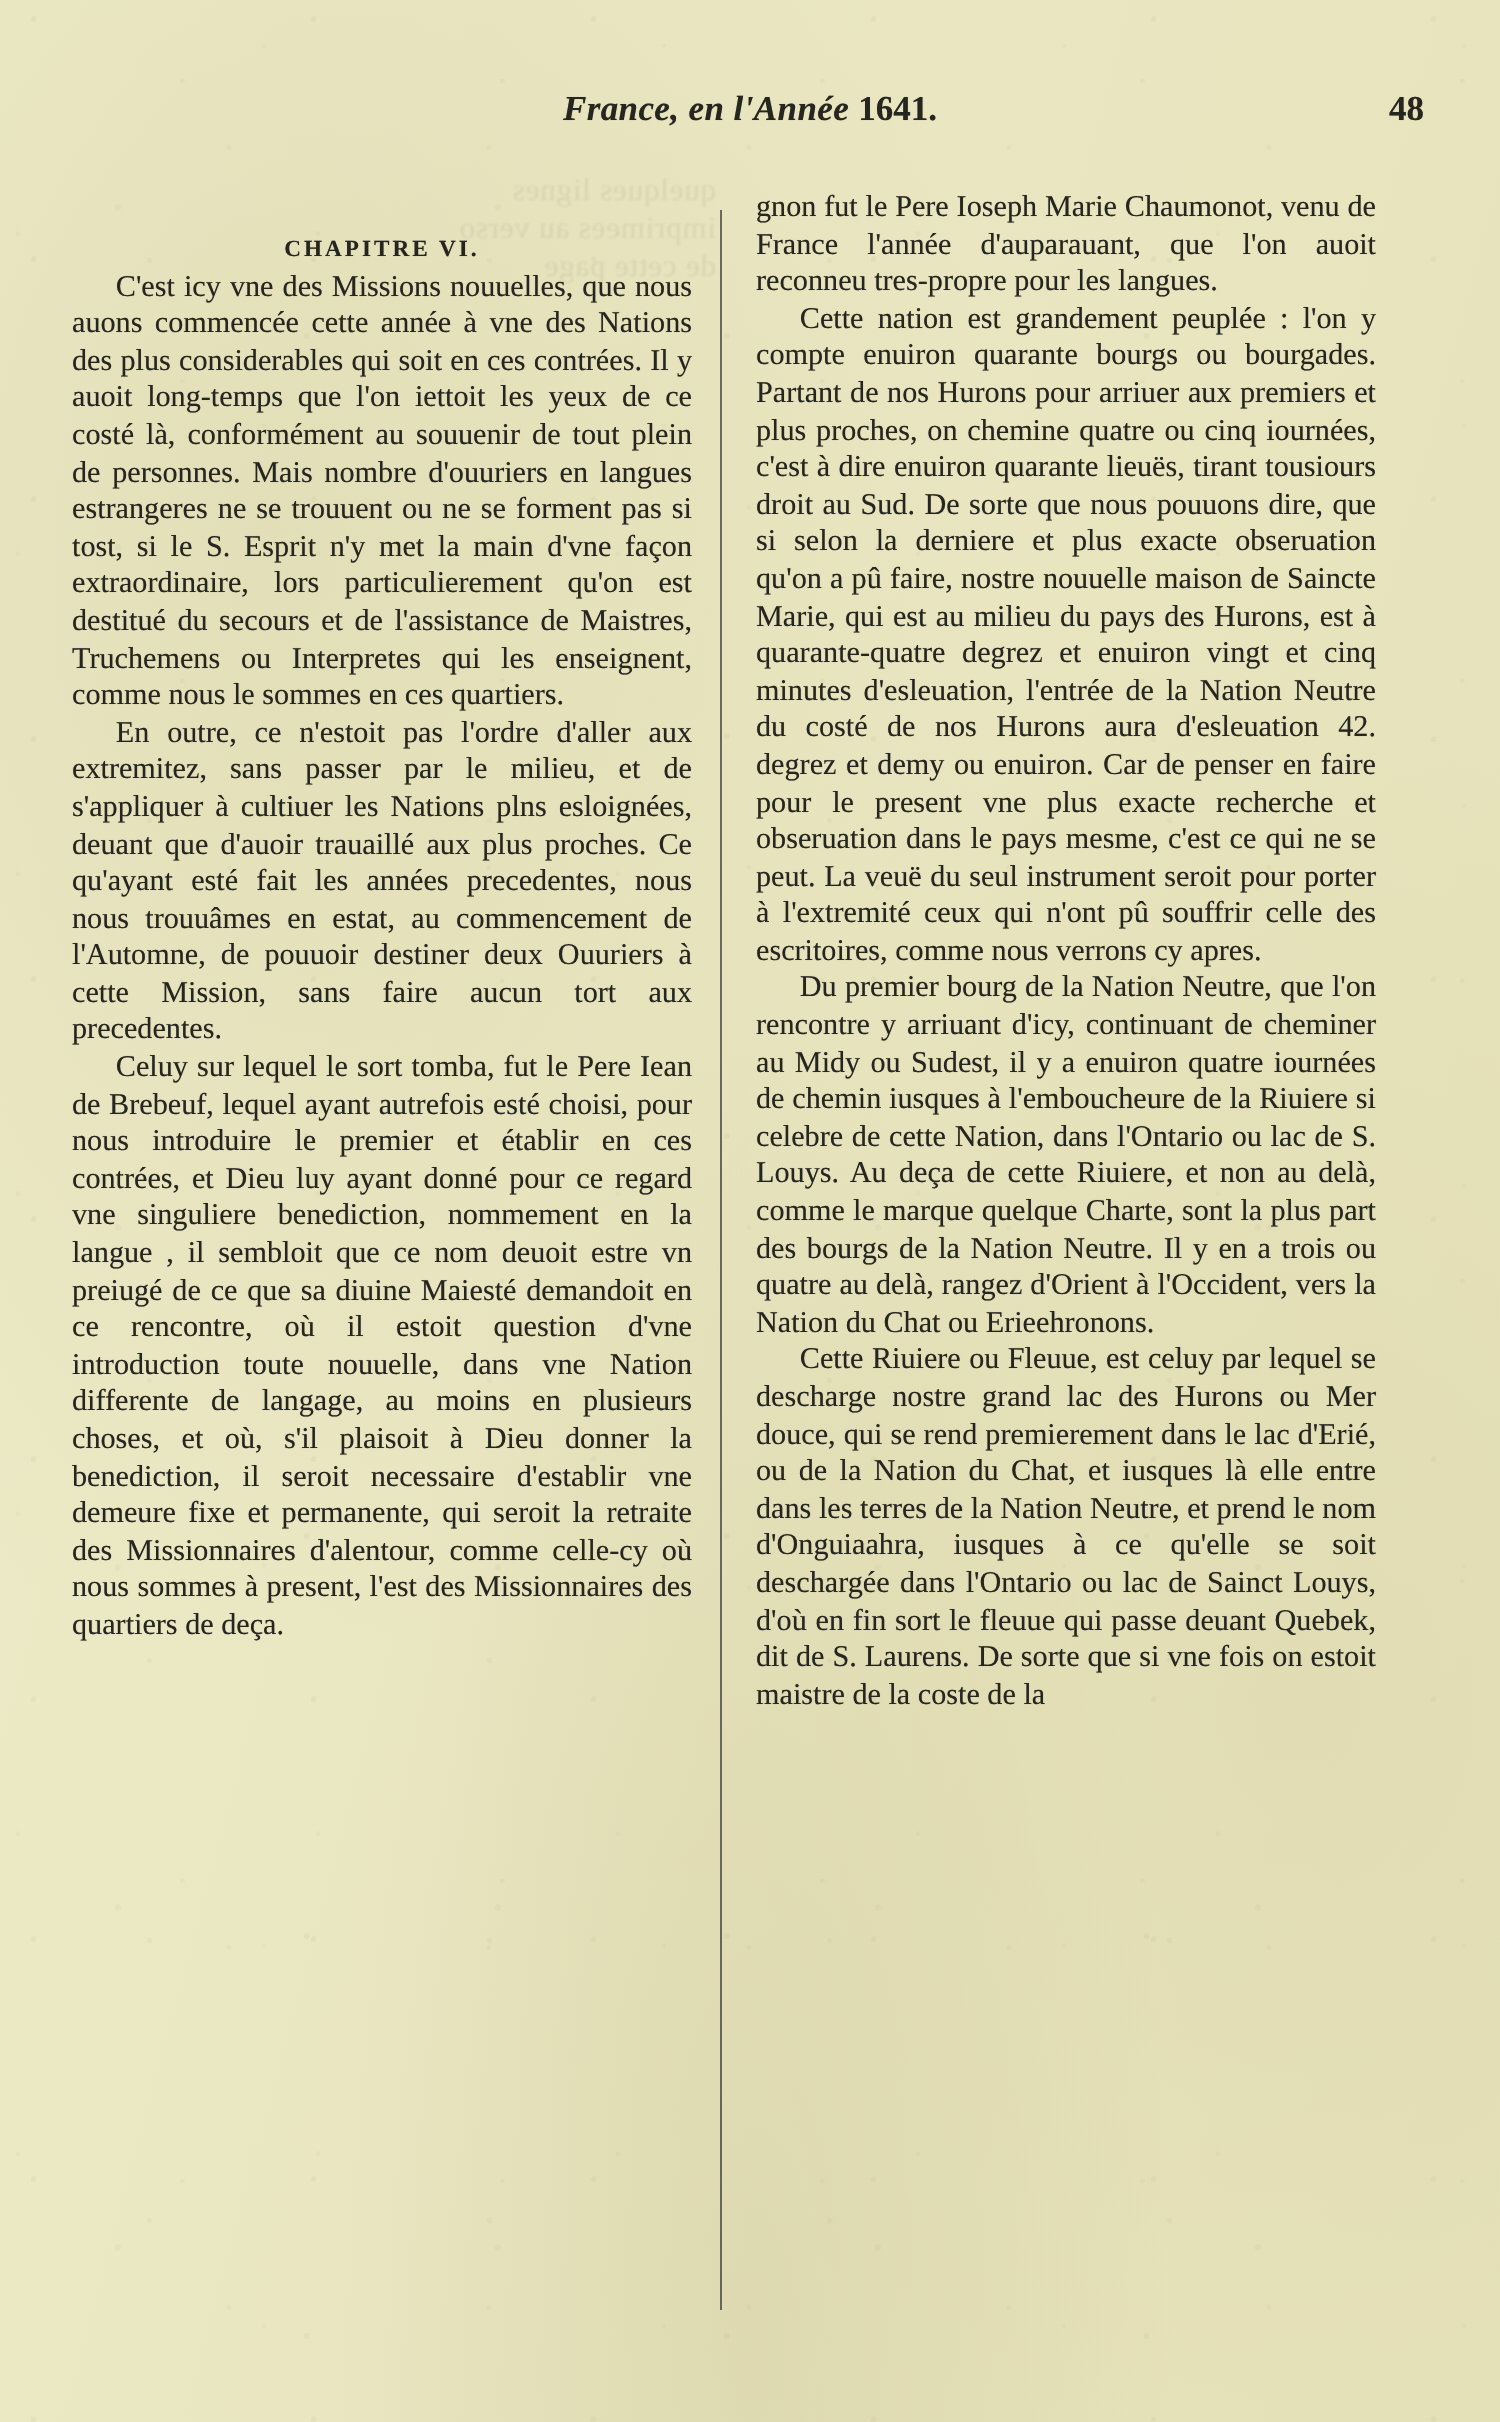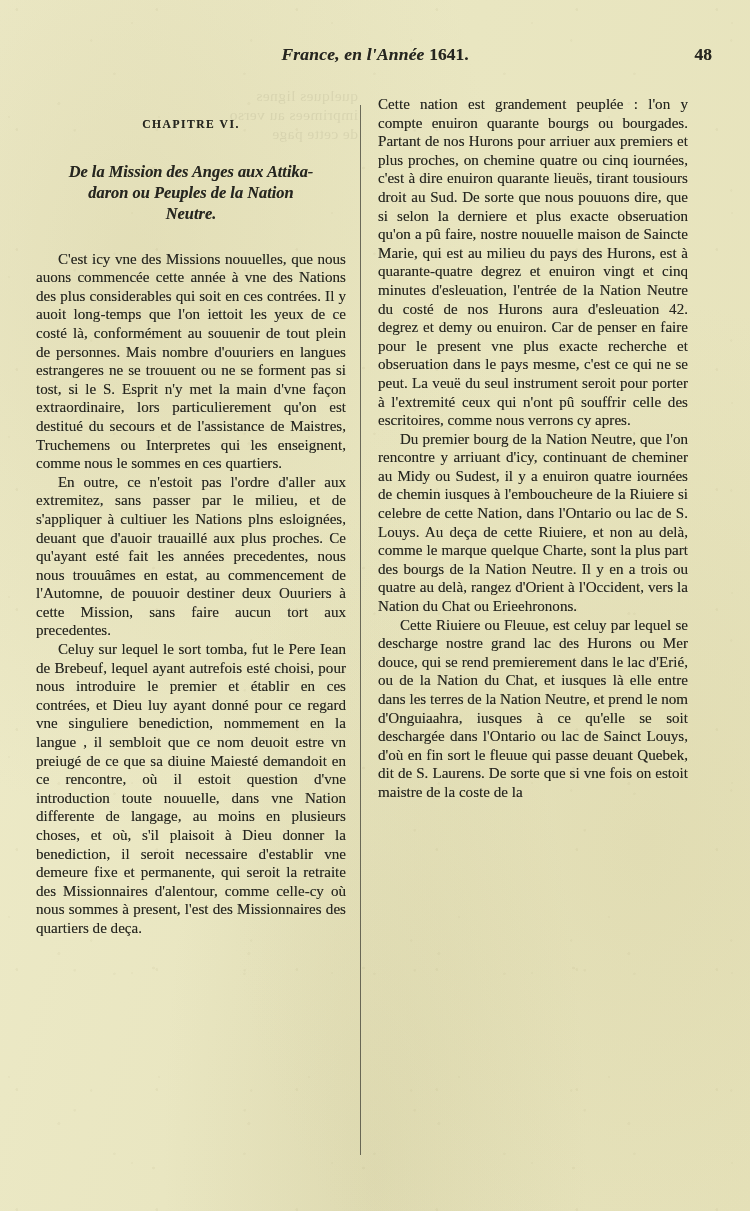--- a/index.html
+++ b/index.html
@@ -160,28 +160,28 @@
 
   <div class="running-head">
     <div class="rh-title"><span>France, en l'Année </span><span class="yr">1641.</span></div>
     <div class="rh-folio">48</div>
   </div>
 
   <div class="columns">
 
     <div class="col col-left">
       <div class="chapter-label">CHAPITRE VI.</div>
-      <div class="chapter-title">De la Mission des Anges aux Attika-<br>daron ou Peuples de la Nation<br>Neutre.</div>
       <p>C'est icy vne des Missions nouuelles, que nous auons commencée cette année à vne des Nations des plus considerables qui soit en ces contrées. Il y auoit long-temps que l'on iettoit les yeux de ce costé là, conformément au souuenir de tout plein de personnes. Mais nombre d'ouuriers en langues estrangeres ne se trouuent ou ne se forment pas si tost, si le S. Esprit n'y met la main d'vne façon extraordinaire, lors particulierement qu'on est destitué du secours et de l'assistance de Maistres, Truchemens ou Interpretes qui les enseignent, comme nous le sommes en ces quartiers.</p>
       <p>En outre, ce n'estoit pas l'ordre d'aller aux extremitez, sans passer par le milieu, et de s'appliquer à cultiuer les Nations plns esloignées, deuant que d'auoir trauaillé aux plus proches. Ce qu'ayant esté fait les années precedentes, nous nous trouuâmes en estat, au commencement de l'Automne, de pouuoir destiner deux Ouuriers à cette Mission, sans faire aucun tort aux precedentes.</p>
       <p>Celuy sur lequel le sort tomba, fut le Pere Iean de Brebeuf, lequel ayant autrefois esté choisi, pour nous introduire le premier et établir en ces contrées, et Dieu luy ayant donné pour ce regard vne singuliere benediction, nommement en la langue , il sembloit que ce nom deuoit estre vn preiugé de ce que sa diuine Maiesté demandoit en ce rencontre, où il estoit question d'vne introduction toute nouuelle, dans vne Nation differente de langage, au moins en plusieurs choses, et où, s'il plaisoit à Dieu donner la benediction, il seroit necessaire d'establir vne demeure fixe et permanente, qui seroit la retraite des Missionnaires d'alentour, comme celle-cy où nous sommes à present, l'est des Missionnaires des quartiers de deça.</p>
     </div>
 
     <div class="rule"></div>
 
     <div class="col col-right">
+      <p>gnon fut le Pere Ioseph Marie Chaumonot, venu de France l'année d'auparauant, que l'on auoit reconneu tres-propre pour les langues.</p>
       <p>Cette nation est grandement peuplée : l'on y compte enuiron quarante bourgs ou bourgades. Partant de nos Hurons pour arriuer aux premiers et plus proches, on chemine quatre ou cinq iournées, c'est à dire enuiron quarante lieuës, tirant tousiours droit au Sud. De sorte que nous pouuons dire, que si selon la derniere et plus exacte obseruation qu'on a pû faire, nostre nouuelle maison de Saincte Marie, qui est au milieu du pays des Hurons, est à quarante-quatre degrez et enuiron vingt et cinq minutes d'esleuation, l'entrée de la Nation Neutre du costé de nos Hurons aura d'esleuation 42. degrez et demy ou enuiron. Car de penser en faire pour le present vne plus exacte recherche et obseruation dans le pays mesme, c'est ce qui ne se peut. La veuë du seul instrument seroit pour porter à l'extremité ceux qui n'ont pû souffrir celle des escritoires, comme nous verrons cy apres.</p>
       <p>Du premier bourg de la Nation Neutre, que l'on rencontre y arriuant d'icy, continuant de cheminer au Midy ou Sudest, il y a enuiron quatre iournées de chemin iusques à l'emboucheure de la Riuiere si celebre de cette Nation, dans l'Ontario ou lac de S. Louys. Au deça de cette Riuiere, et non au delà, comme le marque quelque Charte, sont la plus part des bourgs de la Nation Neutre. Il y en a trois ou quatre au delà, rangez d'Orient à l'Occident, vers la Nation du Chat ou Erieehronons.</p>
       <p>Cette Riuiere ou Fleuue, est celuy par lequel se descharge nostre grand lac des Hurons ou Mer douce, qui se rend premierement dans le lac d'Erié, ou de la Nation du Chat, et iusques là elle entre dans les terres de la Nation Neutre, et prend le nom d'Onguiaahra, iusques à ce qu'elle se soit deschargée dans l'Ontario ou lac de Sainct Louys, d'où en fin sort le fleuue qui passe deuant Quebek, dit de S. Laurens. De sorte que si vne fois on estoit maistre de la coste de la</p>
     </div>
 
   </div>
 </div>
 
 </body></html>

